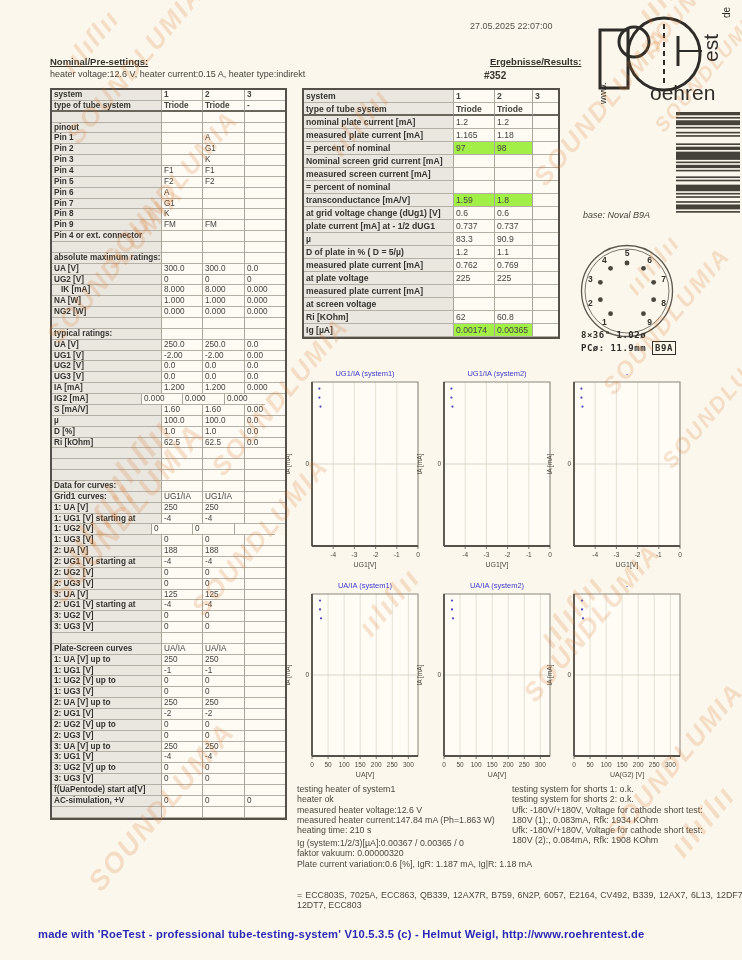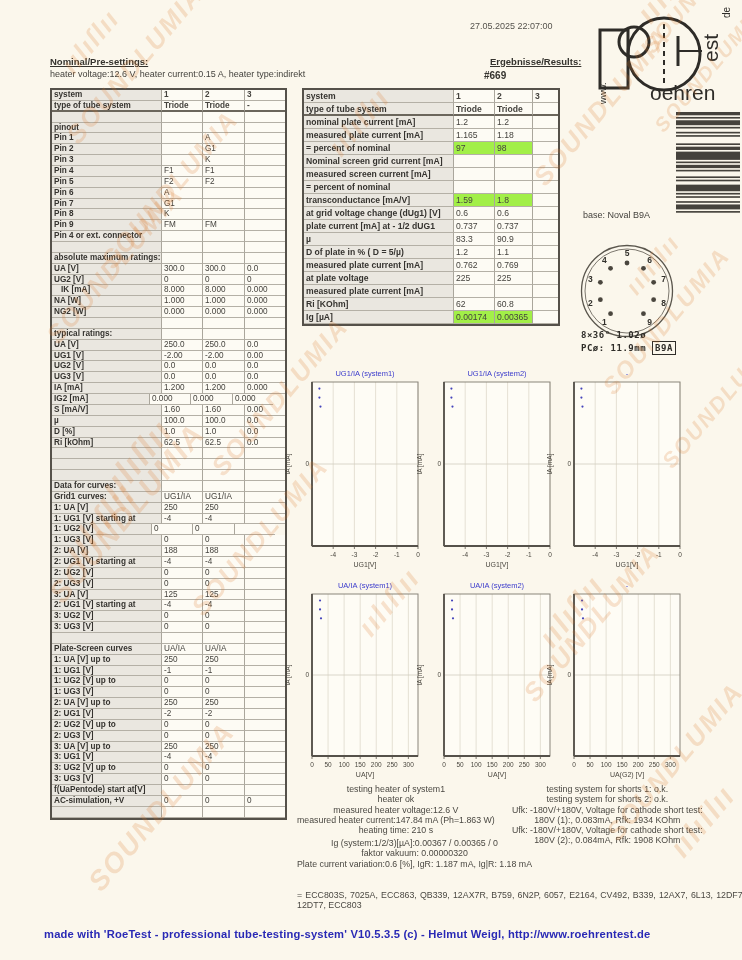--- a/index.html
+++ b/index.html
@@ -22,46 +22,46 @@
   .td{box-sizing:border-box;border-right:1px solid #aaa69c;border-bottom:1px solid #b4b0a6;
       padding:0 2px;overflow:hidden;white-space:nowrap;}
   .td:last-child{border-right:none;}
   .lbl{background:#eae7e0;font-weight:bold;color:#35332f;}
   .val{background:#fdfbf4;color:#45433e;}
   #left-table .td{font-size:8.2px;line-height:9.8px;height:10.87px;}
   #right-table .td{font-size:8.6px;line-height:12.4px;height:13px;}
   .thick .td{border-bottom:2px solid #6b665c;}
   .hdr .td{font-weight:bold;}
   
-  #base-label{left:583px;top:210px;font-size:9px;color:#45433e;}
+  #base-label{left:583px;top:210px;font-size:9px;color:#45433e;font-style:italic;}
   #dims{left:581px;top:329px;font-family:"DejaVu Sans Mono",monospace;font-size:9px;
         font-weight:bold;color:#2f2d29;line-height:12px;letter-spacing:.5px;}
   #base-badge{display:inline-block;border:1.2px solid #2f2d29;padding:0 2px;margin-left:6px;}
   
-  .txtblock{font-size:8.8px;line-height:10.3px;color:#4a4842;text-align:center;}
+  .txtblock{font-size:8.8px;line-height:10.3px;color:#4a4842;}
   #heater-block{left:297px;top:784px;}
   #shorts-block{left:512px;top:784px;}
   #ig-block{left:297px;top:838px;}
   #equiv-block{left:297px;top:890px;width:448px;text-align:justify;}
-  #footer{left:44px;top:928px;font-size:11.2px;font-weight:bold;color:#2929b5;letter-spacing:.2px;}
+  #footer{left:38px;top:928px;font-size:11.2px;font-weight:bold;color:#2929b5;letter-spacing:.2px;}
   #footer a{color:#2929b5;text-decoration:none;}
   .wm{position:absolute;font-weight:bold;font-style:italic;letter-spacing:2px;
       pointer-events:none;transform-origin:0 0;white-space:nowrap;z-index:40;}
   svg text{font-family:"Liberation Sans",sans-serif;}
 </style>
 </head>
 <body>
 
 <div id="page">
 
   <div class="abs ulabel" id="presets-label">Nominal/Pre-settings:</div>
   <div class="abs" id="presets-text">heater voltage:12.6 V, heater current:0.15 A, heater type:indirekt</div>
   <div class="abs" id="datetime">27.05.2025  22:07:00</div>
   <div class="abs ulabel" id="results-label">Ergebnisse/Results:</div>
-  <div class="abs" id="serial">#669</div>
+  <div class="abs" id="serial">#352</div>
 
   <svg class="abs" id="logo" style="left:592px;top:4px;" width="150" height="102" viewBox="0 0 150 102">
     <g stroke="#2e2c28" fill="none">
       <rect x="8" y="26" width="28" height="58" stroke-width="3"></rect>
       <circle cx="72" cy="50" r="36" stroke-width="3"></circle>
       <circle cx="42" cy="38" r="15" stroke-width="3"></circle>
       <line x1="72" y1="20" x2="72" y2="80" stroke-width="2" stroke-dasharray="5,4"></line>
       <line x1="86" y1="32" x2="86" y2="62" stroke-width="3"></line>
       <line x1="86" y1="47" x2="110" y2="47" stroke-width="2"></line>
     </g>
@@ -257,21 +257,21 @@
         <div class="td val" style="width: 42px;">0.0</div>
         <div class="td val" style="width: 40px;">0.0</div>
       </div>
       <div class="tr">
         <div class="td lbl" style="width: 110px;">IA [mA]</div>
         <div class="td val" style="width: 41px;">1.200</div>
         <div class="td val" style="width: 42px;">1.200</div>
         <div class="td val" style="width: 40px;">0.000</div>
       </div>
       <div class="tr">
-        <div class="td lbl" style="width: 98px;">IG2 [mA]</div>
+        <div class="td lbl" style="width: 90px;">IG2 [mA]</div>
         <div class="td val" style="width: 41px;">0.000</div>
         <div class="td val" style="width: 42px;">0.000</div>
         <div class="td val" style="width: 40px;">0.000</div>
       </div>
       <div class="tr">
         <div class="td lbl" style="width: 110px;">S [mA/V]</div>
         <div class="td val" style="width: 41px;">1.60</div>
         <div class="td val" style="width: 42px;">1.60</div>
         <div class="td val" style="width: 40px;">0.00</div>
       </div>
@@ -584,20 +584,26 @@
         <div class="td val" style="width: 25px;"></div>
       </div>
       <div class="tr">
         <div class="td lbl" style="width: 150px;">at plate voltage</div>
         <div class="td val" style="width: 41px;">225</div>
         <div class="td val" style="width: 38px;">225</div>
         <div class="td val" style="width: 25px;"></div>
       </div>
       <div class="tr">
         <div class="td lbl" style="width: 150px;">measured plate current [mA]</div>
+        <div class="td val" style="width: 41px;"></div>
+        <div class="td val" style="width: 38px;"></div>
+        <div class="td val" style="width: 25px;"></div>
+      </div>
+      <div class="tr">
+        <div class="td lbl" style="width: 150px;">at screen voltage</div>
         <div class="td val" style="width: 41px;"></div>
         <div class="td val" style="width: 38px;"></div>
         <div class="td val" style="width: 25px;"></div>
       </div>
       <div class="tr">
         <div class="td lbl" style="width: 150px;">Ri [KOhm]</div>
         <div class="td val" style="width: 41px;">62</div>
         <div class="td val" style="width: 38px;">60.8</div>
         <div class="td val" style="width: 25px;"></div>
       </div>

